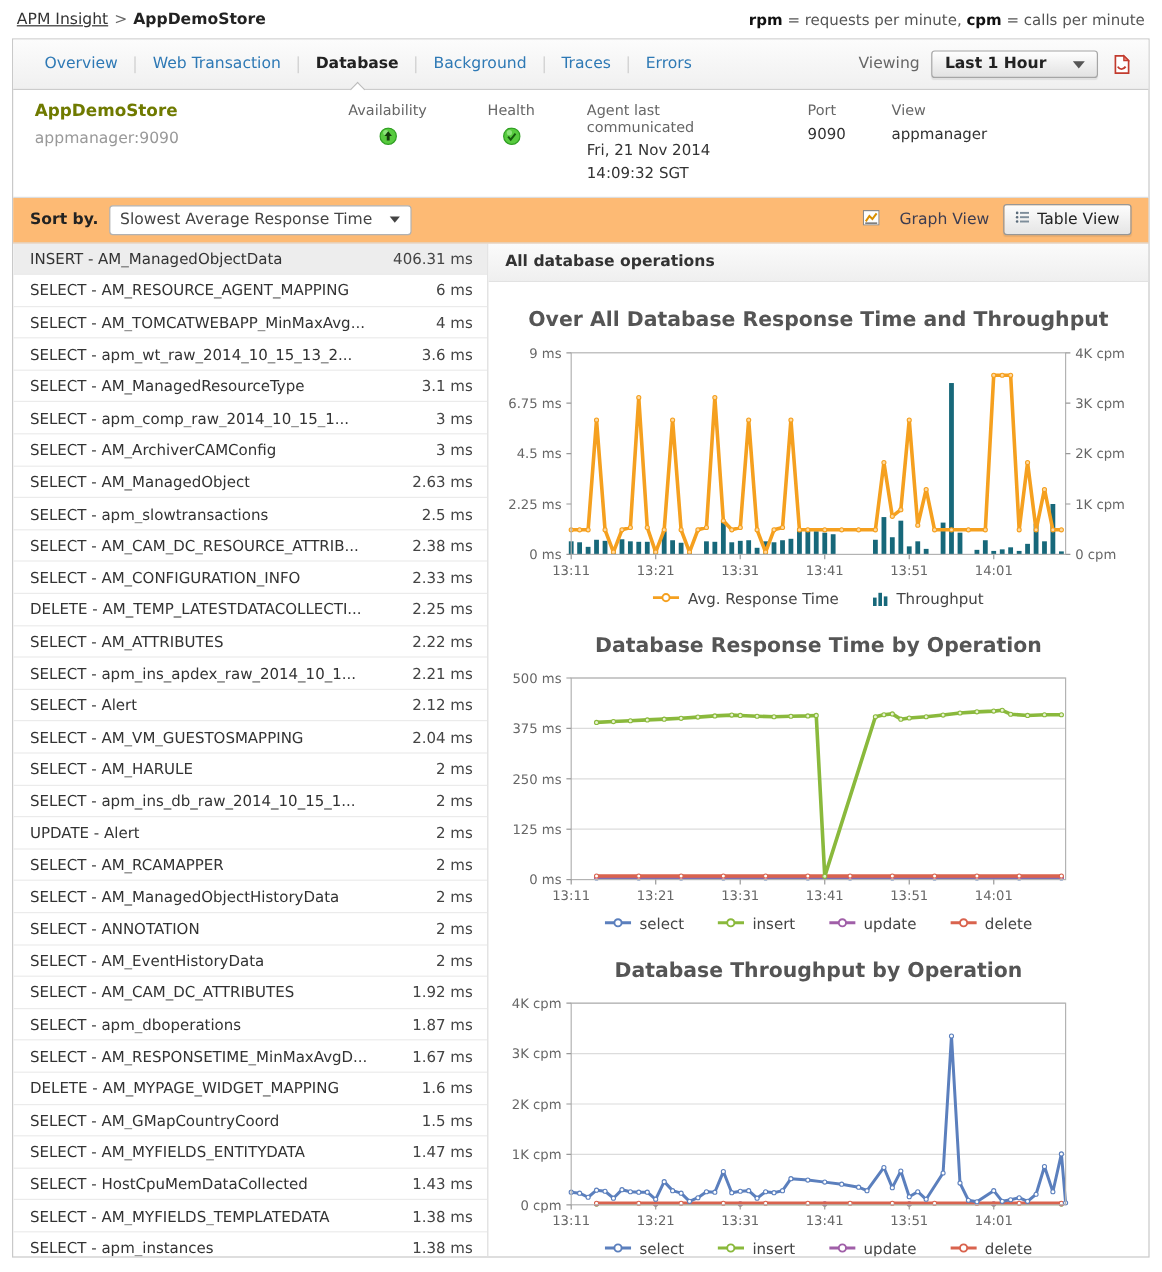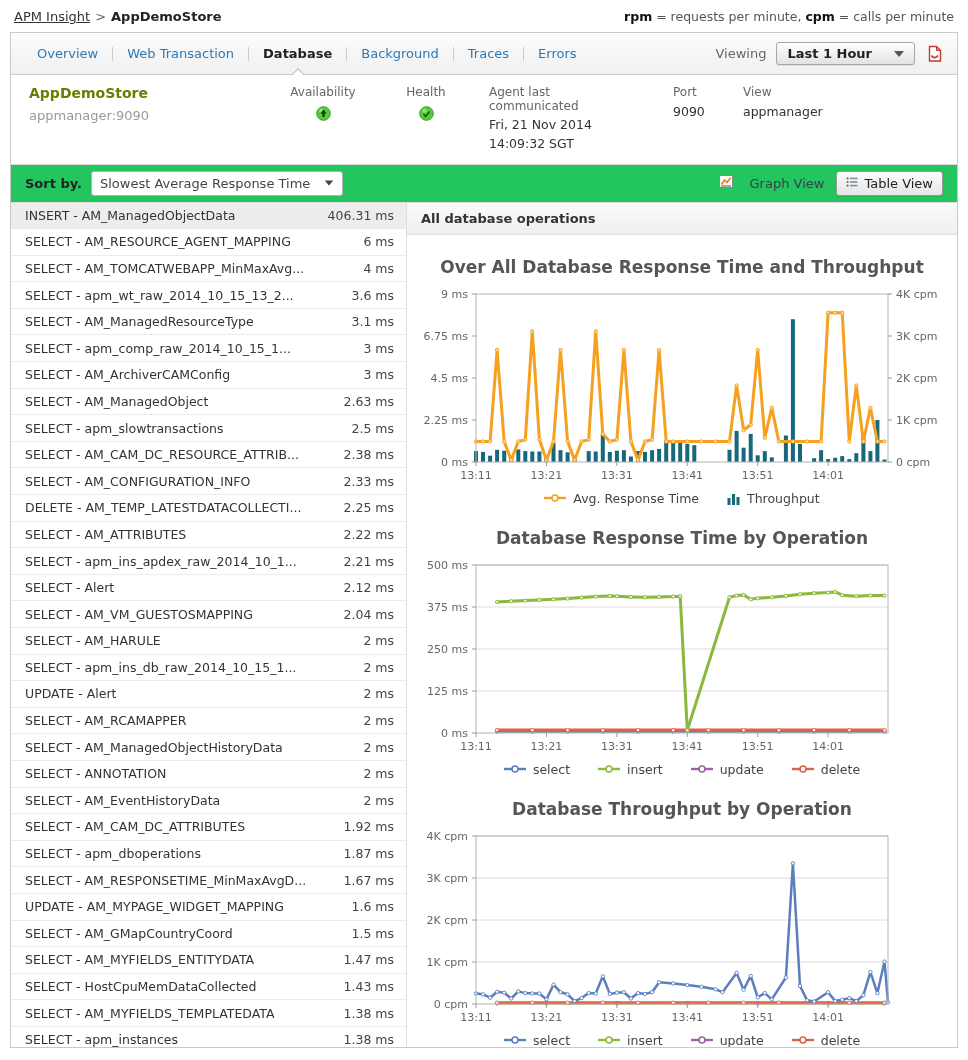--- a/index.html
+++ b/index.html
@@ -41,21 +41,21 @@
   .ai-name { font-weight:bold; font-size:14px; color:#6f7a00; }
   .ai-instance { color:#999; margin-top:7px; }
   .ai-label { font-size:12px; color:#666; }
   .ai-center { text-align:center; }
   .ai-value { color:#333; font-size:12.5px; margin-top:5px; }
   .ai-icon { margin-top:7px; display:inline-block; }
   .ai-agent .ai-value { margin-top:3px; line-height:1.5; }
   .ai-col.c1{width:220px;} .ai-col.c2{width:80px;} .ai-col.c3{width:58px;} .ai-col.c4{width:150px;} .ai-col.c5{width:36px;}
   
   .sortrow { flex:0 0 38px; display:flex; justify-content:space-between; align-items:center; padding:0 14px;
-             border-bottom:1px solid #ddd; background:#22c55e; }
+             border-bottom:1px solid #ddd; background:#fdba74; }
   .sort-left { display:flex; align-items:center; gap:9px; }
   .sort-label { font-weight:bold; color:#222; }
   .select-box { display:flex; align-items:center; justify-content:space-between; gap:14px; min-width:242px;
              border:1px solid #b2b2b2; border-radius:3px; background:#fff; padding:4px 8px; color:#444; cursor:pointer; }
   .select-box .caret { border-top-color:#444; transform:scale(.85); }
   .sort-right { display:flex; align-items:center; gap:12px; }
   .graph-view { display:flex; align-items:center; gap:17px; color:#3c3c50; cursor:pointer; }
   .table-view { display:flex; align-items:center; gap:6px; border:1px solid #979797; border-radius:3px;
              background:linear-gradient(#fdfdfd,#e5e5e5); padding:4px 9px; color:#222; cursor:pointer;
              box-shadow:0 1px 1px rgba(0,0,0,.08); }
@@ -298,21 +298,21 @@
   </div>
         <div class="op-row">
     <span class="op-name">SELECT - apm_dboperations</span>
     <span class="op-val">1.87 ms</span>
   </div>
         <div class="op-row">
     <span class="op-name">SELECT - AM_RESPONSETIME_MinMaxAvgD...</span>
     <span class="op-val">1.67 ms</span>
   </div>
         <div class="op-row">
-    <span class="op-name">UPDATE - AM_MYPAGE_WIDGET_MAPPING</span>
+    <span class="op-name">DELETE - AM_MYPAGE_WIDGET_MAPPING</span>
     <span class="op-val">1.6 ms</span>
   </div>
         <div class="op-row">
     <span class="op-name">SELECT - AM_GMapCountryCoord</span>
     <span class="op-val">1.5 ms</span>
   </div>
         <div class="op-row">
     <span class="op-name">SELECT - AM_MYFIELDS_ENTITYDATA</span>
     <span class="op-val">1.47 ms</span>
   </div>

